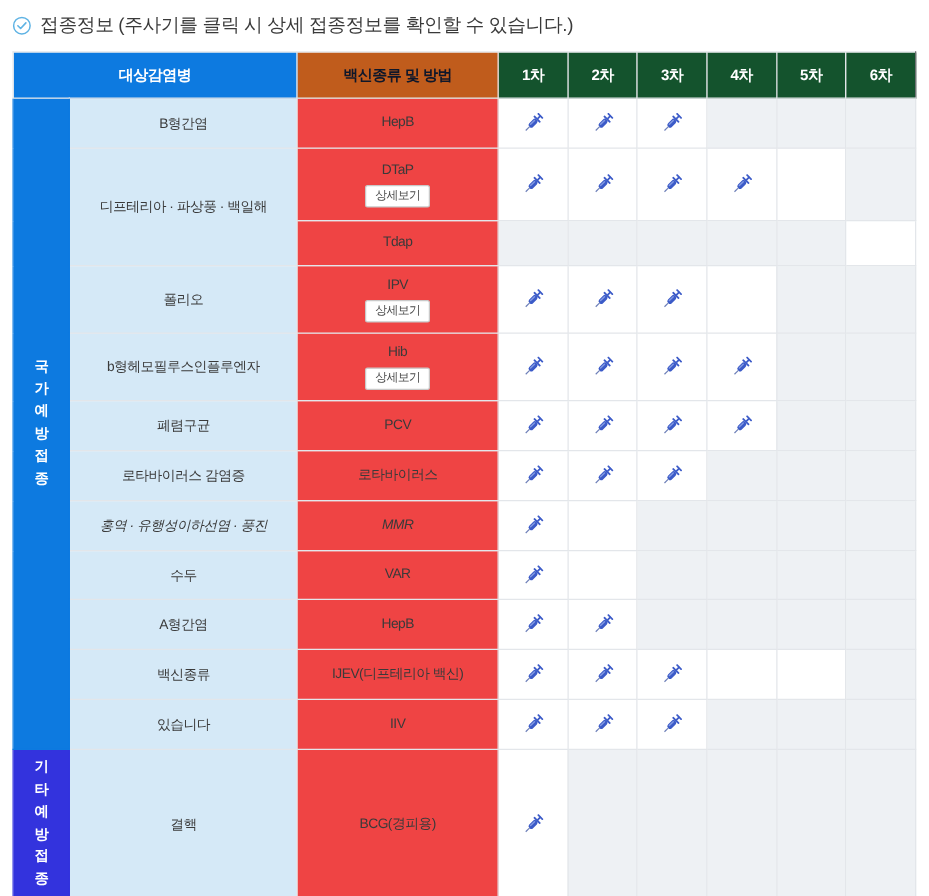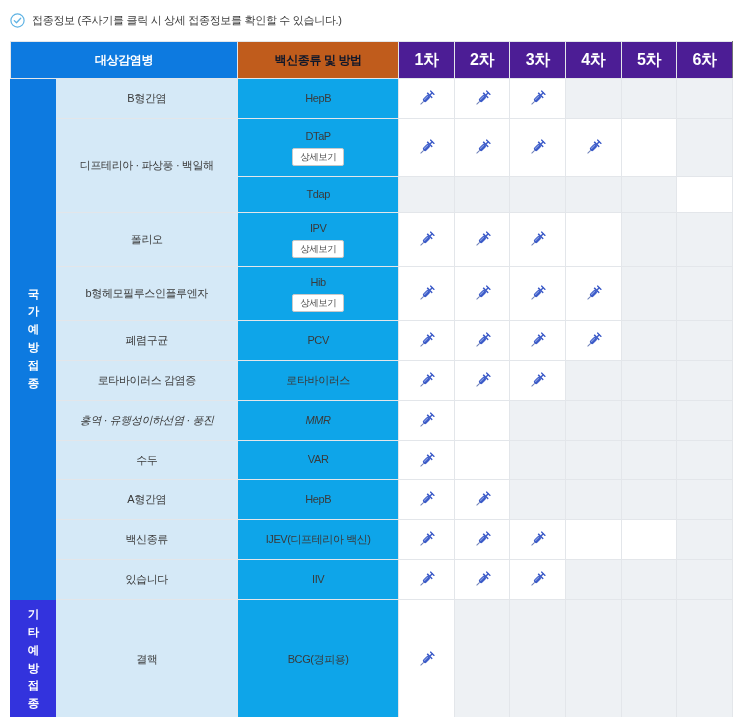--- a/index.html
+++ b/index.html
@@ -31,21 +31,21 @@
     height: 30px;
     box-sizing: border-box;
   }
   .caption-icon {
     width: 15px;
     height: 15px;
     flex: 0 0 15px;
     display: block;
   }
   .caption-text {
-    font-size: 11px;
+    font-size: 15px;
     letter-spacing: -0.3px;
     color: #3a3a3a;
     white-space: nowrap;
   }
 
   
   .table-wrap {
     margin: 11px 10px 0 10px;
     width: 723px;
   }
@@ -75,23 +75,23 @@
   }
   th.h-vaccine {
     background: #c05c1c;
     color: #0f172a;
     font-size: 12px;
     font-weight: bold;
     height: 36px;
     border-color: #c05c1c;
   }
   th.h-dose {
-    background: #4c1d95;
+    background: #14532d;
     color: #ffffff;
-    font-size: 16px;
+    font-size: 12px;
     font-weight: bold;
     height: 36px;
     border-color: #5e6063;
     border-right-color: #ffffff;
   }
   th.h-dose.last { border-right-color: #6f7174; }
 
   
   td.group {
     color: #ffffff;
@@ -112,21 +112,21 @@
   
   td.disease {
     background: #d5e9f7;
     color: #3a3a3a;
     font-size: 11px;
     width: 160px;
     border-color: #cfe2ef;
   }
   
   td.vaccine {
-    background: #0ea5e9;
+    background: #ef4444;
     color: #3a3a3a;
     font-size: 11px;
     width: 142px;
     border-color: #f5e3cb;
     padding: 4px 2px;
   }
   td.vaccine .vname { display: block; line-height: 1.4; }
   .detail-btn {
     display: inline-block;
     margin-top: 4px;

